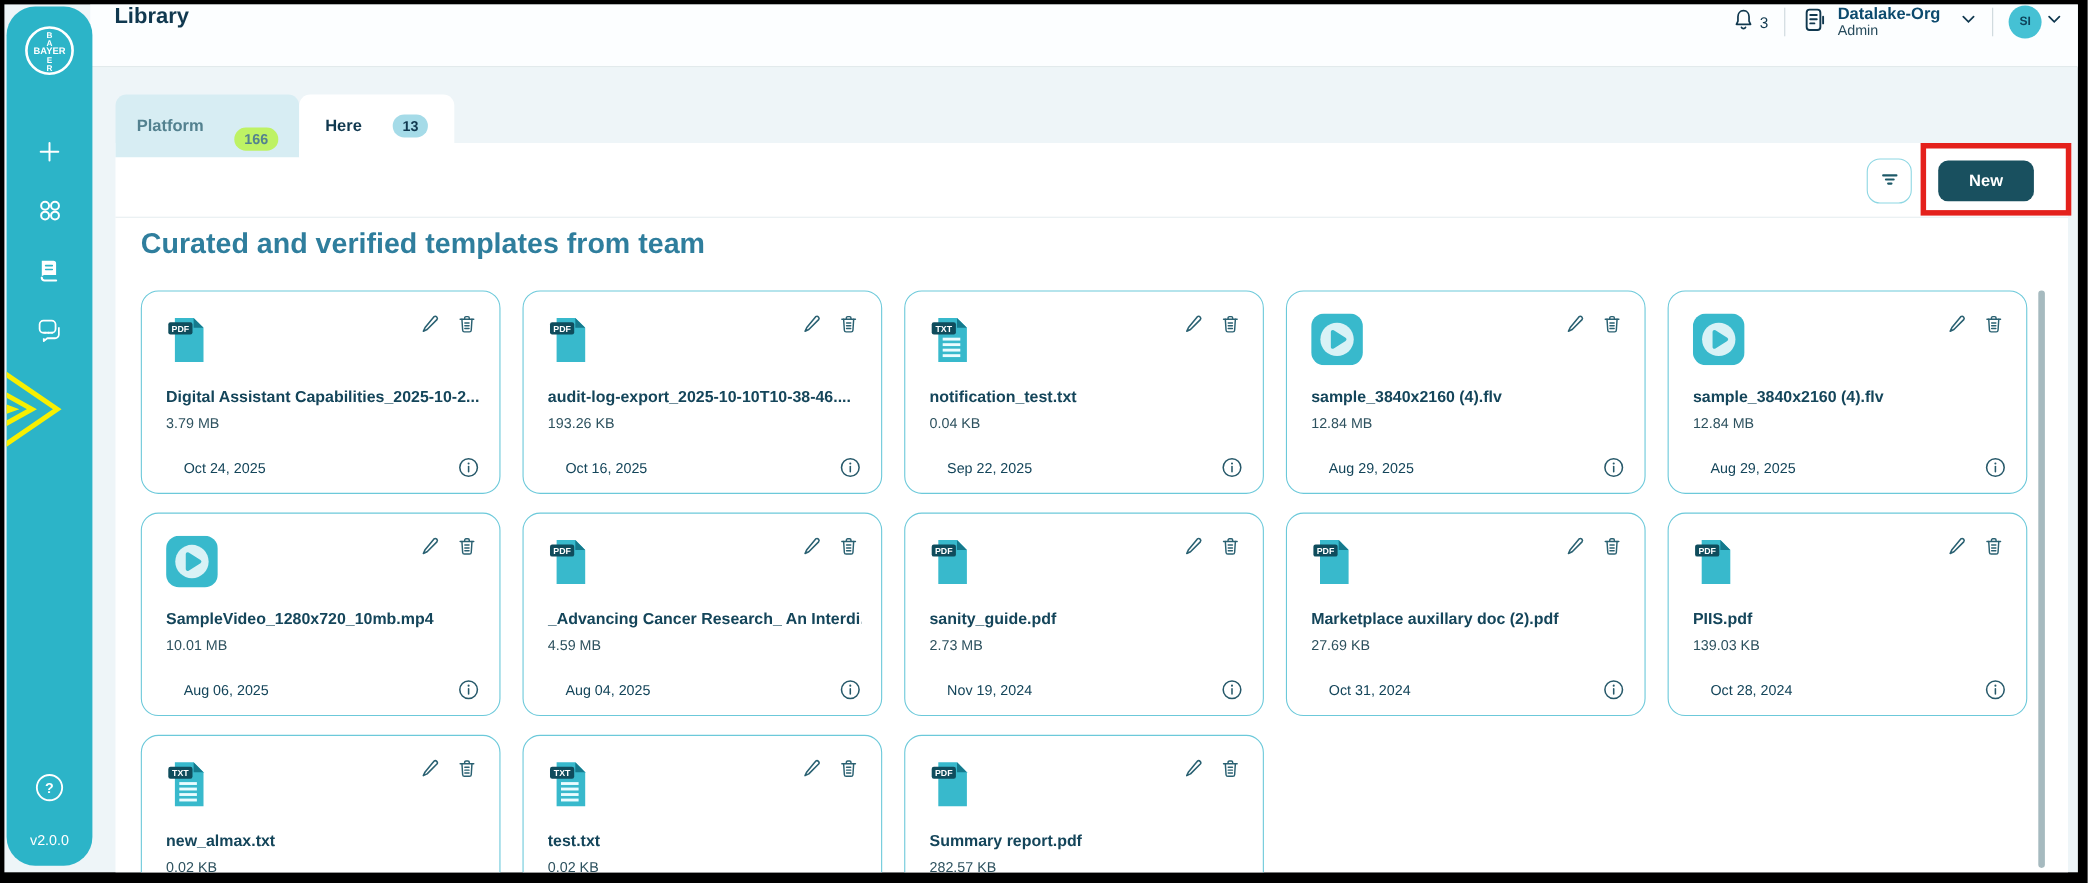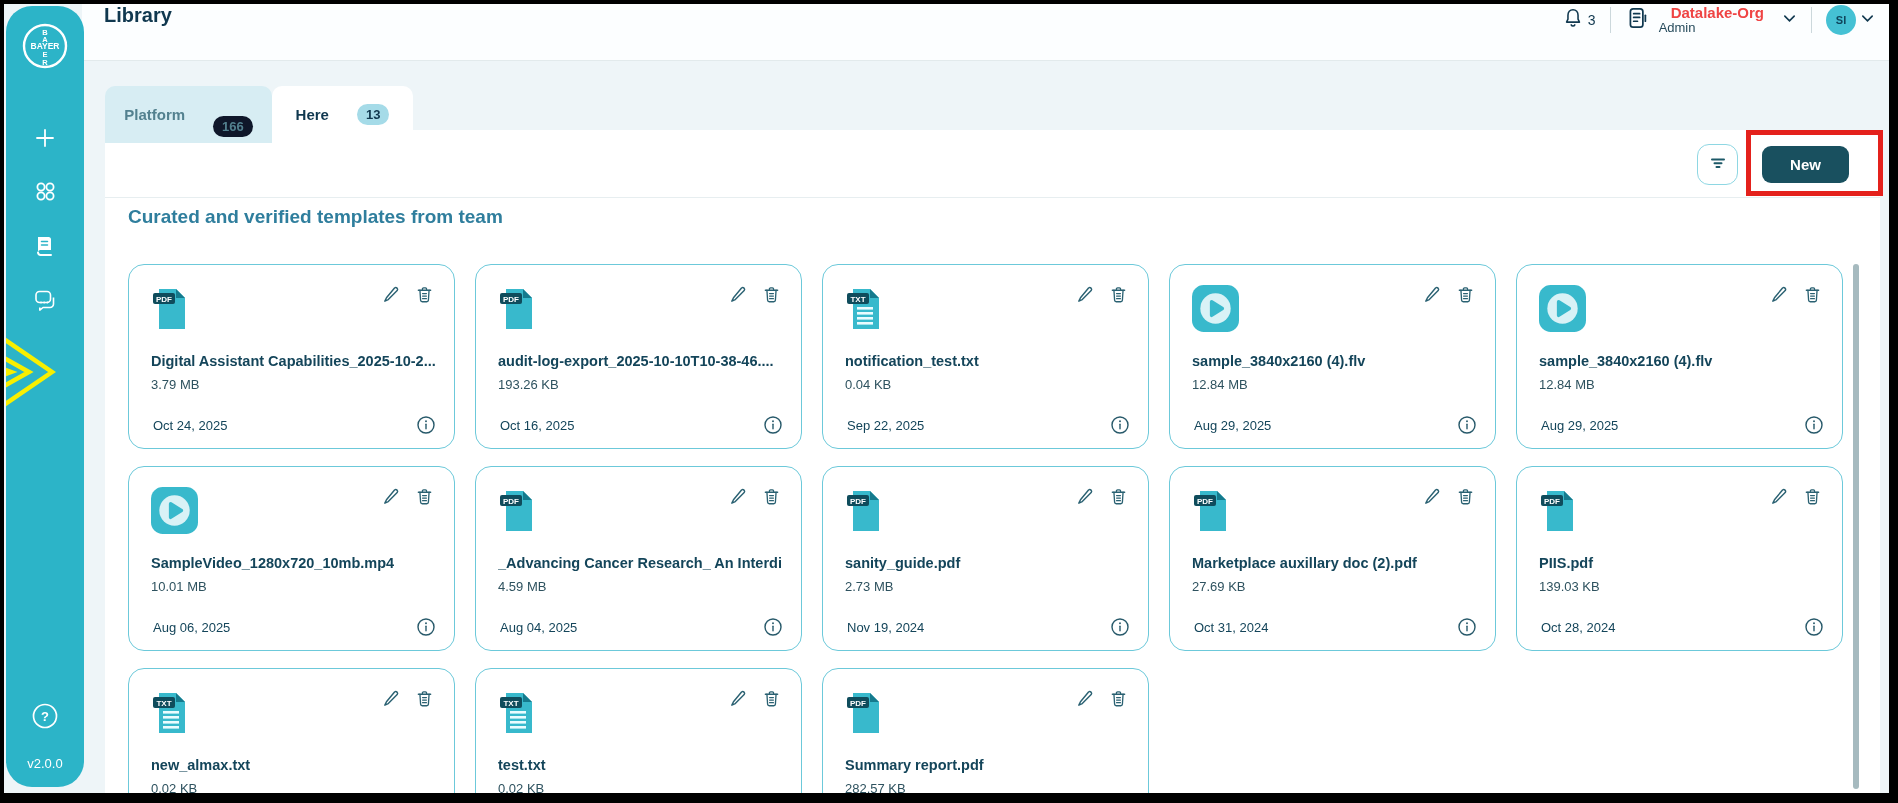--- a/index.html
+++ b/index.html
@@ -21,65 +21,65 @@
   
   .header { position:absolute; left:78px; right:0; top:0; height:57px; background:#fcfeff;
             border-bottom:1px solid #e2eaec; display:flex; align-items:flex-start; z-index:2; }
   .page-title { margin-left:22px; font-size:20px; font-weight:bold; color:#10384f; }
   .header-right { margin-left:auto; display:flex; align-items:center; gap:14px; padding-right:14px; }
   .bell-wrap { display:flex; align-items:center; gap:4px; cursor:pointer; }
   .bell-count { font-size:14px; color:#10384f; }
   .vdiv { width:1px; height:26px; background:#ccd8dc; }
   .org-wrap { display:flex; align-items:center; gap:8px; cursor:pointer; }
   .org-text { display:flex; flex-direction:column; line-height:1.15; }
-  .org-name { font-size:15px; font-weight:bold; color:#ef4444;margin-left:12px; }
+  .org-name { font-size:15px; font-weight:bold; color:#0c4a6e; }
   .org-role { font-size:13px; color:#274b5c; }
   .avatar-wrap { display:flex; align-items:center; gap:4px; cursor:pointer; }
   .avatar { width:30px; height:30px; border-radius:50%; background:#45c1d4; color:#0f455c;
             font-size:11px; font-weight:bold; display:flex; align-items:center; justify-content:center; }
 
   
   .tabs { position:absolute; left:101px; top:82px; display:flex; z-index:3; }
   .tab { height:57px; display:flex; align-items:center; justify-content:center; gap:28px;
          padding:0 26px; border-radius:10px 10px 0 0; font-size:15px; cursor:pointer; }
   .tab.inactive { background:#d7edf3; color:#53818f; font-weight:bold; width:167px; }
   .tab.active { background:#ffffff; color:#10384f; font-weight:bold; width:141px; }
   .tab-badge { font-size:13px; font-weight:bold; border-radius:12px; padding:3px 9px; }
-  .tab.inactive .tab-badge { background:#0f172a; color:#53818f;margin-top:24px; }
+  .tab.inactive .tab-badge { background:#bef264; color:#53818f;margin-top:24px; }
   .tab.active .tab-badge { background:#a5dbe8; color:#10384f; }
 
   
   .panel { position:absolute; left:101px; top:126px; width:1775px; height:690px;
            background:#fff; border-radius:0 14px 0 0; z-index:2; }
   .search-row-divider { position:absolute; left:0; right:0; top:67px; height:1px; background:#e7eef0; }
   .search-wrap { position:absolute; left:866px; top:16px; width:720px; height:38px; }
   .search-input { width:100%; height:100%; border:none; outline:none; background:transparent;
                   border-bottom:1px solid #a9b4b8; font-size:13px; color:#33464e; padding:0 46px 6px 20px;
                   font-family:"Liberation Sans", sans-serif; }
   .search-input::placeholder { font-style:italic; color:#98a2a7; }
   .search-icon { position:absolute; right:24px; top:8px; cursor:pointer; }
   .filter-btn { position:absolute; left:1592px; top:14px; width:41px; height:41px;
                 border:1.5px solid #8ed7e3; border-radius:12px; background:#fff;
                 display:flex; align-items:center; justify-content:center; cursor:pointer; }
   .new-btn { position:absolute; left:1657px; top:16px; width:87px; height:37px;
              background:#19505f; border:none; border-radius:9px; color:#fff;
              font-size:15px; font-weight:bold; cursor:pointer; font-family:"Liberation Sans", sans-serif; }
-  .section-title { position:absolute; left:23px; top:76px; font-size:19px; font-weight:bold; color:#2f7e9d; }
+  .section-title { position:absolute; left:23px; top:76px; font-size:26px; font-weight:bold; color:#2f7e9d; }
 
   
   .grid { position:absolute; left:23px; top:134px; width:1740px; display:flex; flex-wrap:wrap; }
   .card { position:relative; width:327px; height:185px; background:#fff;
           border:1.4px solid #6cc9da; border-radius:16px; margin:0 20px 17px 0; cursor:pointer; }
   .card-top { position:absolute; left:22px; top:20px; right:20px; display:flex; }
   .card-actions { margin-left:auto; display:flex; gap:14px; }
   .card-action { cursor:pointer; }
   .card-title { position:absolute; left:22px; top:88px; right:18px; font-size:14.5px; font-weight:bold;
                 color:#14455a; white-space:nowrap; overflow:hidden; }
   .card-size { position:absolute; left:22px; top:112px; font-size:13px; color:#2e525f; }
-  .card-footer { position:absolute; left:24px; right:18px; bottom:13px;
+  .card-footer { position:absolute; left:38px; right:18px; bottom:13px;
                  display:flex; align-items:center; justify-content:space-between; }
   .card-date { font-size:13px; color:#14455a; }
   .info-btn { cursor:pointer; display:flex; }
 
   
   .scroll-thumb { position:absolute; left:1849px; top:260px; width:6px; height:525px;
                   background:#a6babf; border-radius:3px; z-index:6; cursor:pointer; }
   .annotation { position:absolute; left:1742px; top:126px; width:137px; height:66px;
                 border:5px solid #e4211c; z-index:7; pointer-events:none; }
 </style>

